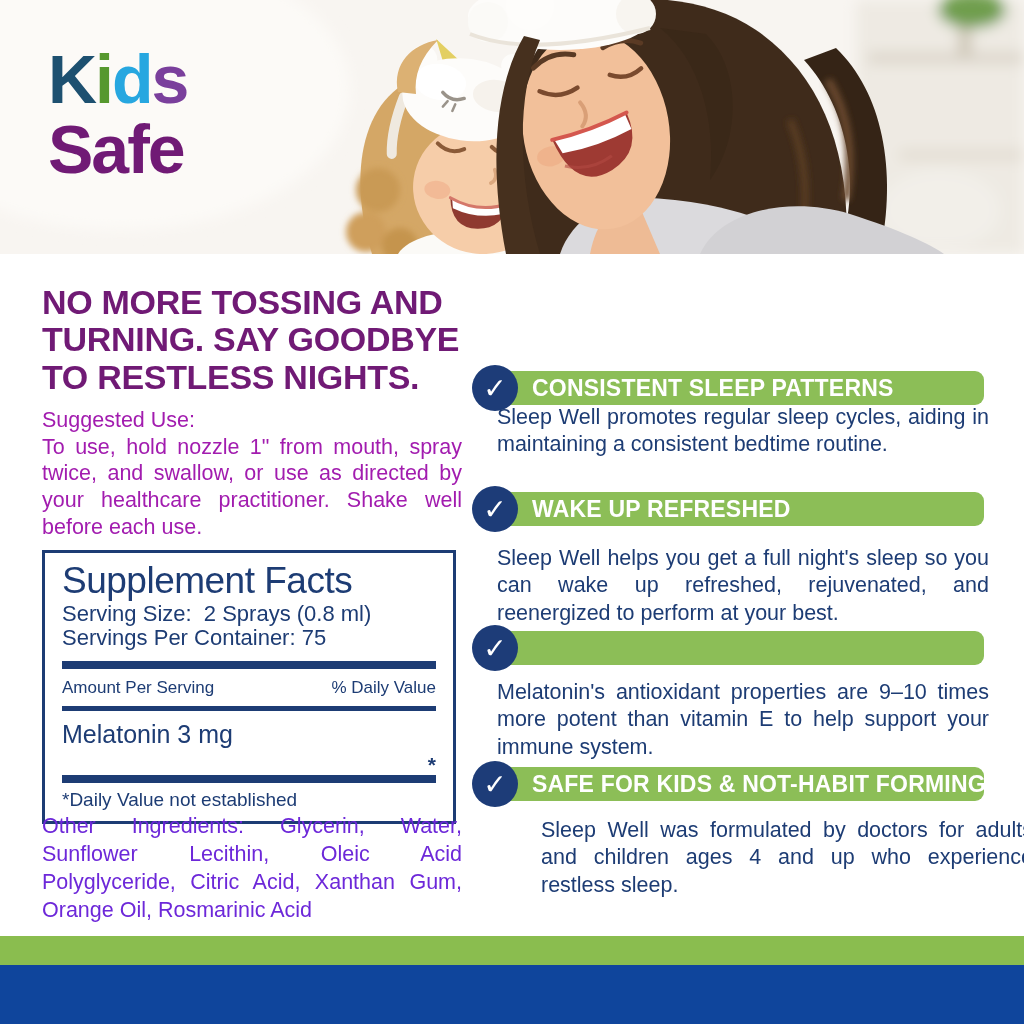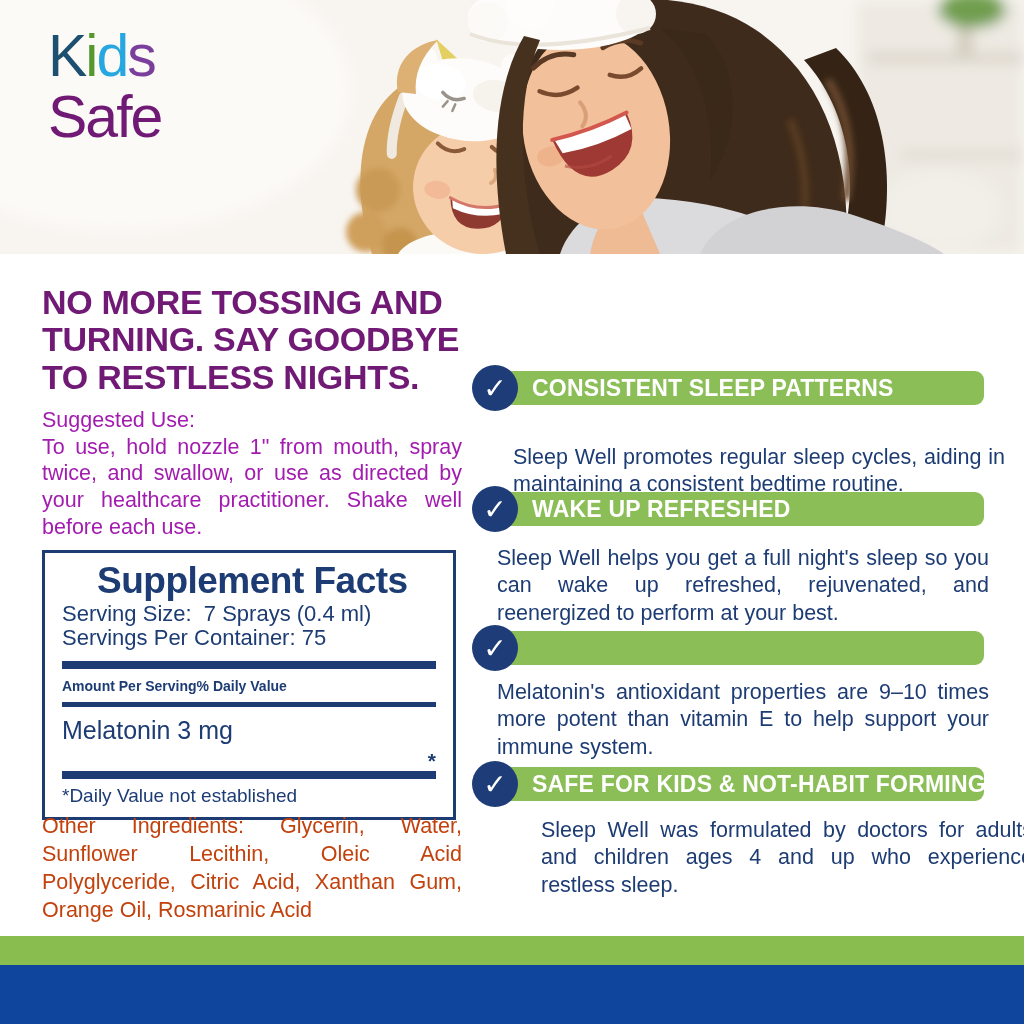--- a/index.html
+++ b/index.html
@@ -4,50 +4,50 @@
 <style>
   html,body{margin:0;padding:0;}
   body{
     width:1024px;height:1024px;position:relative;overflow:hidden;
     background:#ffffff;font-family:"Liberation Sans", sans-serif;
     color:#1d3c74;
   }
   
   .photo-strip{position:absolute;left:0;top:0;width:1024px;height:254px;}
   
-  .logo{position:absolute;left:48px;top:26px;font-weight:normal;font-size:59px;line-height:1.03;letter-spacing:-2px;z-index:5;}
+  .logo{position:absolute;left:48px;top:44px;font-weight:bold;font-size:68px;line-height:1.03;letter-spacing:-2px;z-index:5;}
   .logo .lk{color:#1d5070;}
   .logo .li{color:#56982e;}
   .logo .ld{color:#27a7e0;}
   .logo .ls{color:#7a3f9c;}
   .logo .lsafe{color:#701a75;}
   
   .headline{position:absolute;left:42px;top:284px;width:432px;font-size:34px;font-weight:bold;line-height:1.1;letter-spacing:-0.3px;color:#701a75;}
   .suggested{position:absolute;left:42px;top:407px;width:420px;font-size:21.5px;line-height:1.24;color:#a21caf;}
   .suggested .sug-text{text-align:justify;}
   .sf-box{position:absolute;left:42px;top:550px;width:414px;box-sizing:border-box;border:3px solid #1d3c74;padding:8px 17px 10px;color:#1d3c74;background:#fff;}
-  .sf-title{font-size:37px;font-weight:bold;letter-spacing:-0.5px;line-height:1.1;margin-left:35px;}
+  .sf-title{font-size:37px;font-weight:normal;letter-spacing:-0.5px;line-height:1.1;}
   .sf-line{font-size:22px;line-height:1.12;white-space:pre-wrap;}
   .sf-bar{height:8px;background:#1d3c74;margin:10px 0 9px;}
   .sf-bar.thin{height:5px;margin:8px 0 9px;}
   .sf-bar.bottom{margin:2px 0 6px;}
-  .sf-cols{display:flex;font-weight:bold;font-size:14px;}
+  .sf-cols{display:flex;justify-content:space-between;font-weight:normal;font-size:17px;}
   .sf-row{font-size:25px;margin-top:9px;}
   .sf-star{text-align:right;font-weight:bold;font-size:21px;line-height:0.7;margin-top:9px;}
   .sf-foot{font-size:19px;}
-  .other-ingredients{position:absolute;left:42px;top:813px;width:420px;font-size:21.5px;line-height:1.3;text-align:justify;color:#c2410c;}
+  .other-ingredients{position:absolute;left:42px;top:813px;width:420px;font-size:21.5px;line-height:1.3;text-align:justify;color:#6d28d9;}
   
   .benefit-banner{position:absolute;left:480px;width:504px;height:34px;background:#8cbe57;border-radius:9px;
     color:#ffffff;font-weight:bold;font-size:23px;letter-spacing:0.2px;white-space:nowrap;
     display:flex;align-items:center;padding-left:52px;box-sizing:border-box;}
   .check{position:absolute;left:-8px;top:-6px;width:46px;height:46px;border-radius:50%;background:#1d3c78;
     display:flex;align-items:center;justify-content:center;color:#fff;
     font-family:"DejaVu Sans", sans-serif;font-size:28px;font-weight:bold;}
   .benefit-text{position:absolute;left:497px;width:492px;font-size:21.5px;line-height:1.27;text-align:justify;color:#1d3c74;}
-  .bb1{top:371px;} .bt1{top:444px;margin-left:16px;}
+  .bb1{top:371px;} .bt1{top:404px;}
   .bb2{top:492px;} .bt2{top:545px;}
   .bb3{top:631px;} .bt3{top:679px;}
   .bb4{top:767px;} .bt4{top:817px;margin-left:44px;}
   
   .footer-green{position:absolute;left:0;top:936px;width:1024px;height:29px;background:#8abd4f;}
   .footer-blue{position:absolute;left:0;top:965px;width:1024px;height:59px;background:#0f459c;}
 </style>
 </head>
 <body>
 
@@ -167,21 +167,21 @@
   <div>TO RESTLESS NIGHTS.</div>
 </div>
 
 <div class="suggested">
   <div class="sug-label">Suggested Use:</div>
   <div class="sug-text">To use, hold nozzle 1" from mouth, spray twice, and swallow, or use as directed by your healthcare practitioner. Shake well before each use.</div>
 </div>
 
 <div class="sf-box">
   <div class="sf-title">Supplement Facts</div>
-  <div class="sf-line">Serving Size:  7 Sprays (0.4 ml)</div>
+  <div class="sf-line">Serving Size:  2 Sprays (0.8 ml)</div>
   <div class="sf-line">Servings Per Container: 75</div>
   <div class="sf-bar"></div>
   <div class="sf-cols">
     <span>Amount Per Serving</span>
     <span>% Daily Value</span>
   </div>
   <div class="sf-bar thin"></div>
   <div class="sf-row">Melatonin 3 mg</div>
   <div class="sf-star">*</div>
   <div class="sf-bar bottom"></div>

